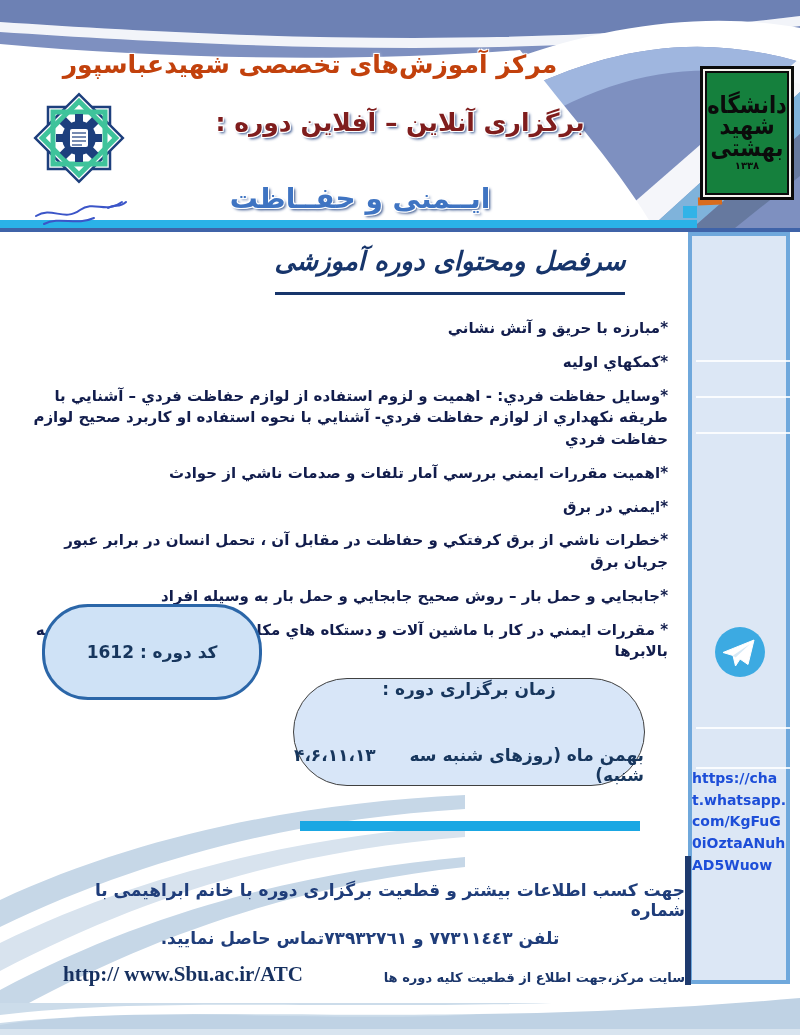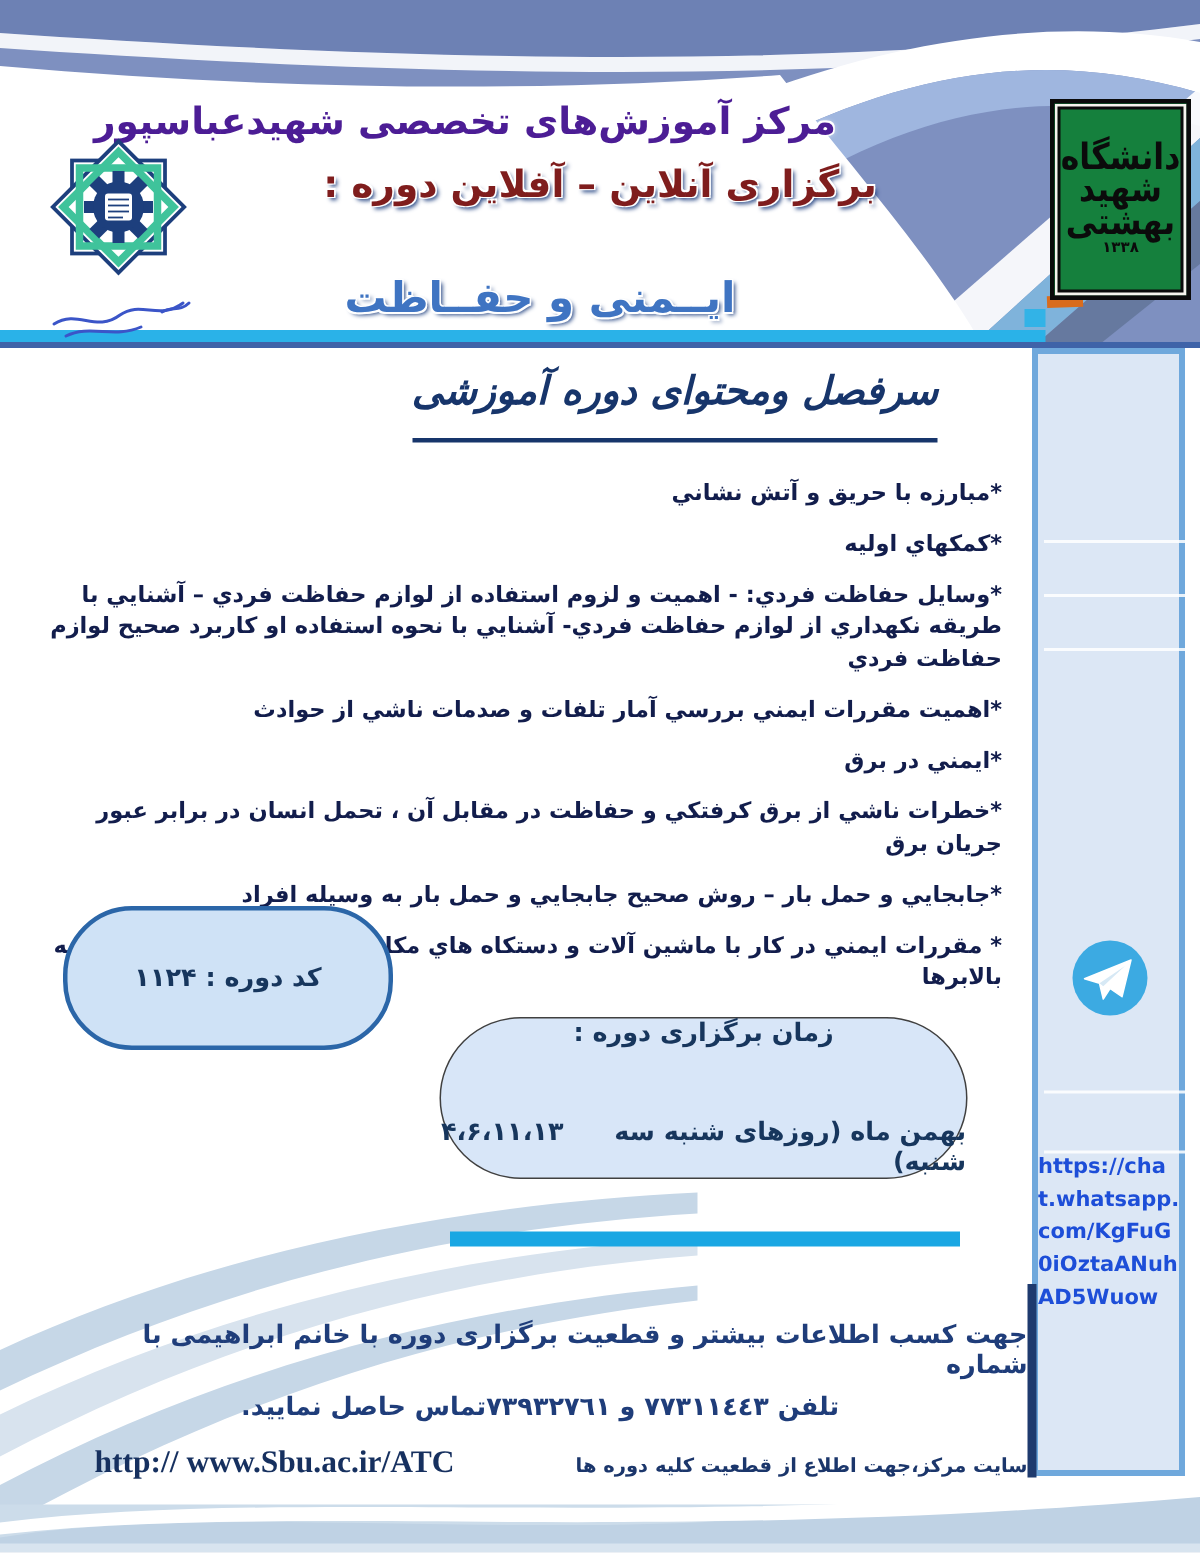--- a/index.html
+++ b/index.html
@@ -5,22 +5,22 @@
   html,body{margin:0;padding:0;background:#e9edf3;}
   .fa{font-family:"DejaVu Sans",sans-serif;}
   #poster{position:relative;width:800px;height:1035px;background:#ffffff;overflow:hidden;
           font-family:"DejaVu Sans",sans-serif;}
   svg{display:block;}
   .abs{position:absolute;}
 
   
   #header-art{left:0;top:0;z-index:0;}
   .center-name{left:30px;top:50px;width:560px;text-align:center;z-index:2;
-    font-size:25px;font-weight:bold;color:#4c1d95;direction:rtl;
-    text-shadow:-1px -1px 0 #fff,1px -1px 0 #fff,-1px 1px 0 #fff,1px 1px 0 #fff,0 0 4px #fff;margin-top:16px;}
+    font-size:25px;font-weight:bold;color:#c2410c;direction:rtl;
+    text-shadow:-1px -1px 0 #fff,1px -1px 0 #fff,-1px 1px 0 #fff,1px 1px 0 #fff,0 0 4px #fff;}
   .subtitle{left:150px;top:108px;width:500px;text-align:center;z-index:2;
     font-size:25px;font-weight:bold;color:#7f1d1d;direction:rtl;
     text-shadow:-1px -1px 0 #fff,1px -1px 0 #fff,-1px 1px 0 #fff,1px 1px 0 #fff,2px 2px 3px #2b4a86;}
   .course-title{left:180px;top:182px;width:360px;text-align:center;z-index:2;
     font-size:28px;font-weight:bold;color:#3f74c2;direction:rtl;
     text-shadow:-1px -1px 0 #fff,1px -1px 0 #fff,-1px 1px 0 #fff,1px 1px 0 #fff,2px 2px 3px #2b4a86;}
   .cyan-rule{left:0;top:220px;width:697px;height:8px;background:#2ab2e8;z-index:2;}
   .navy-rule{left:0;top:228px;width:800px;height:4px;background:#3f63a8;z-index:2;}
 
   
@@ -189,21 +189,21 @@
     <div>*کمکهاي اوليه</div>
     <div>*وسايل حفاظت فردي: - اهميت و لزوم استفاده از لوازم حفاظت فردي – آشنايي با طريقه نكهداري از لوازم حفاظت فردي- آشنايي با نحوه استفاده او كاربرد صحيح لوازم حفاظت فردي</div>
     <div>*اهميت مقررات ايمني بررسي آمار تلفات و صدمات ناشي از حوادث</div>
     <div>*ايمني در برق</div>
     <div>*خطرات ناشي از برق كرفتكي و حفاظت در مقابل آن ، تحمل انسان در برابر عبور جريان برق</div>
     <div>*جابجايي و حمل بار – روش صحيح جابجايي و حمل بار به وسيله افراد</div>
     <div>* مقررات ايمني در كار با ماشين آلات و دستكاه هاي مكانيكي مقررات ايمني مربوط به بالابرها</div>
   </div>
 
   <div class="abs bubble bubble-code fa">
-    <div>کد دوره : ۱۱۲۴</div>
+    <div>کد دوره : 1612</div>
   </div>
 
   <div class="abs bubble bubble-time fa">
     <div>زمان برگزاری دوره :</div>
     <div class="row2">
       <span>۴،۶،۱۱،۱۳</span>
       <span style="direction:rtl">بهمن ماه (روزهای شنبه سه شنبه)</span>
     </div>
   </div>
 

